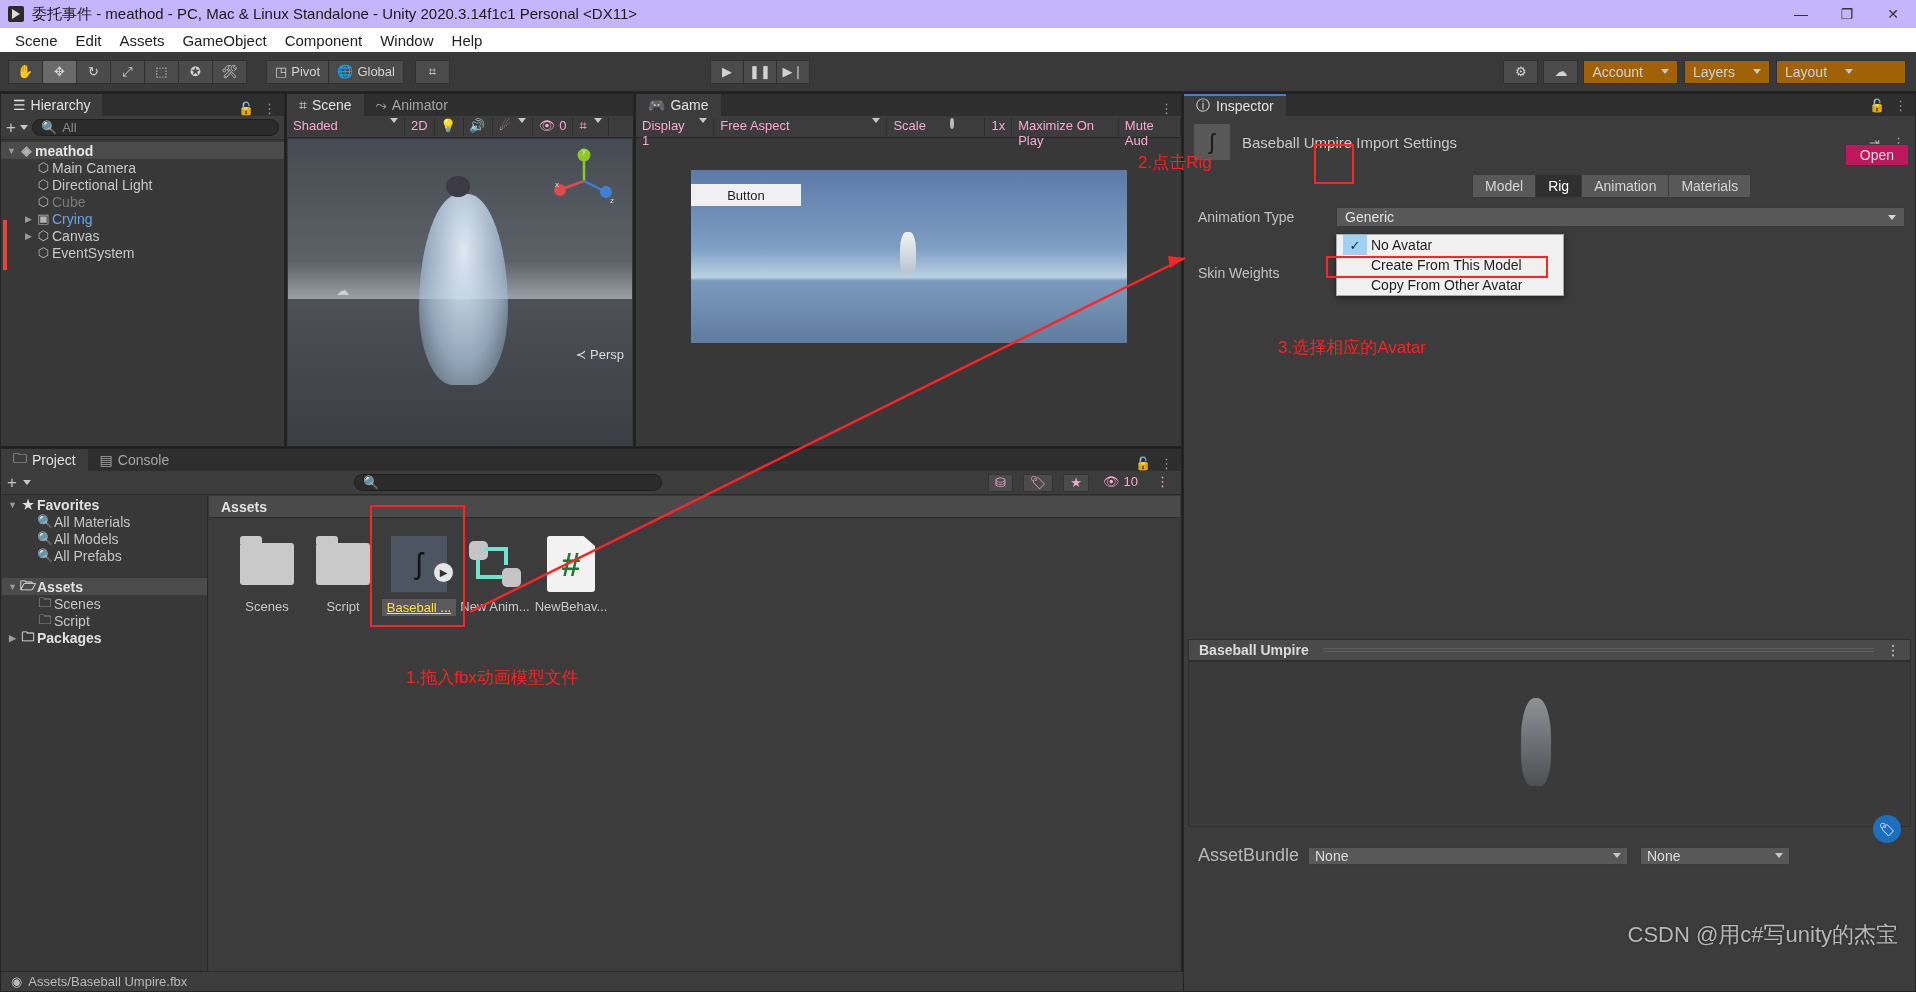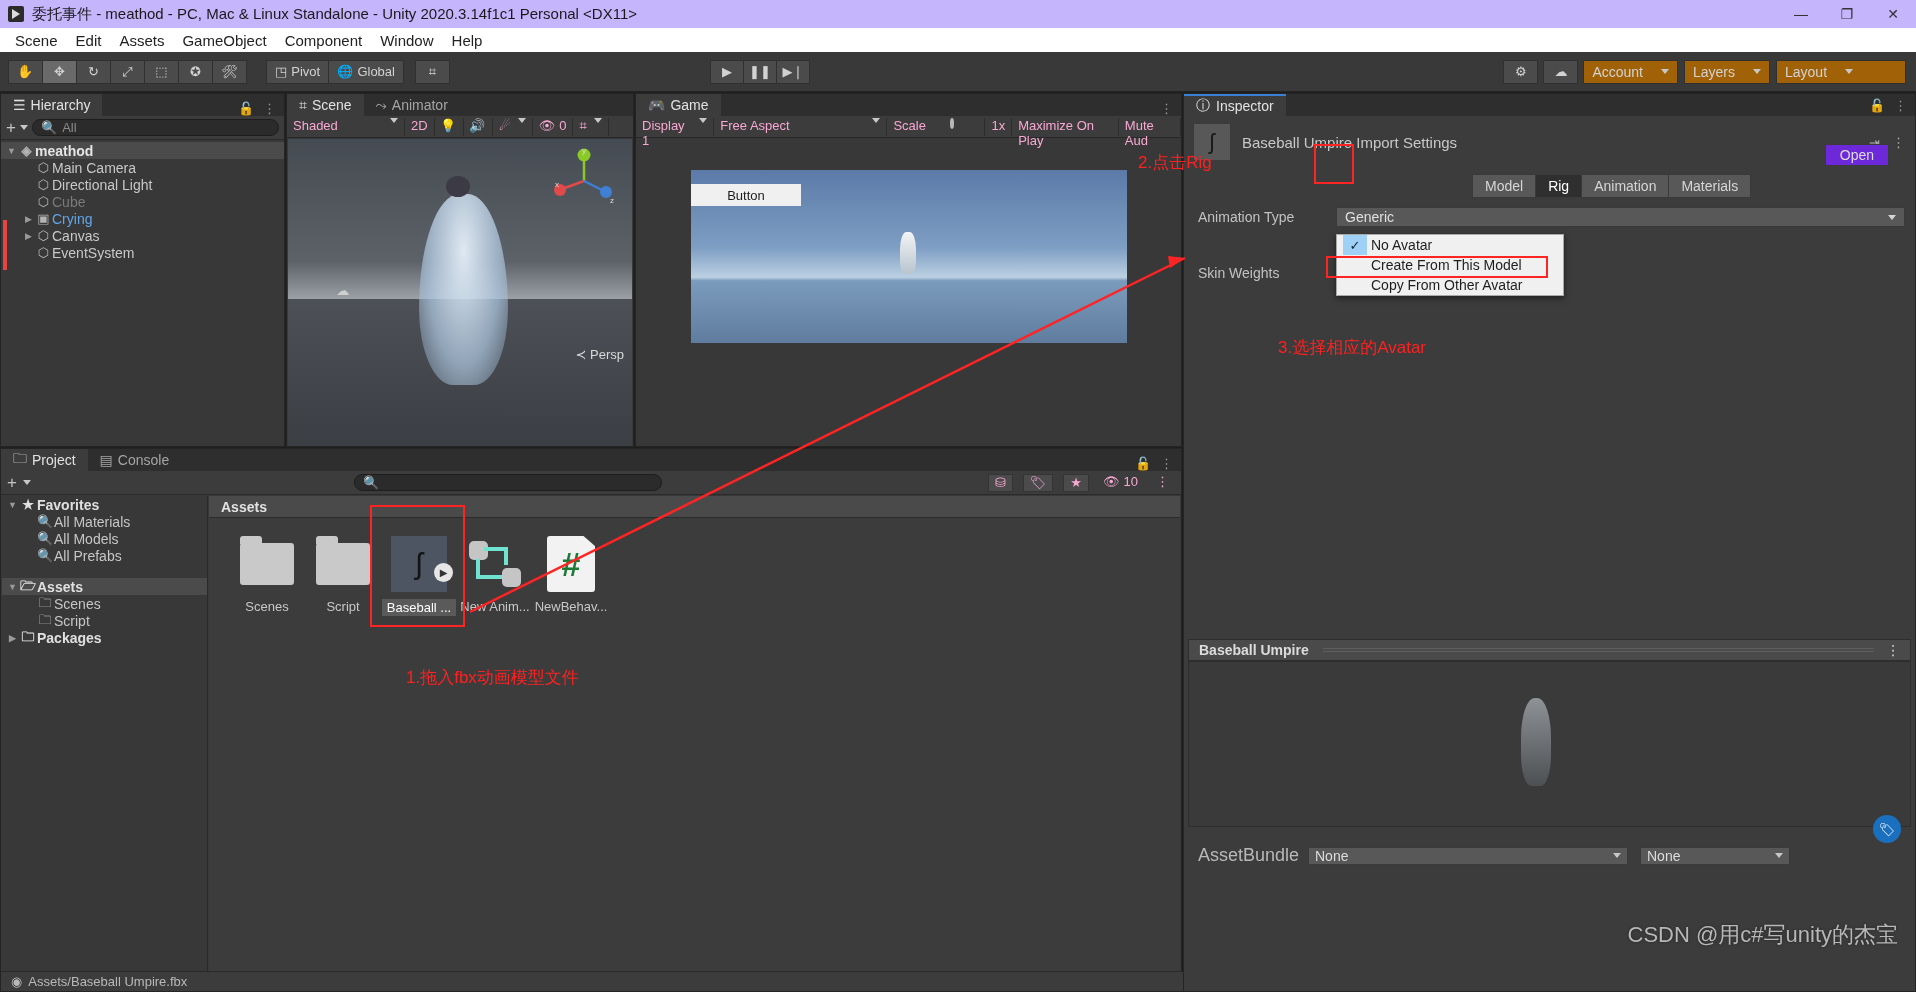--- a/index.html
+++ b/index.html
@@ -107,22 +107,22 @@
   
   #inspector { left:1183px; top:93px; width:733px; height:899px; background:#3c3c3c; }
   .insp-tabrow { height:22px; background:#2e2e2e; display:flex; align-items:center; }
   .insp-tab { height:22px; padding:0 12px; display:flex; align-items:center; gap:6px;
     background:#3c3c3c; color:#e2e2e2; font-size:14px; border-top:2px solid #3b7fd4; }
   .insp-head { height:52px; display:flex; align-items:center; padding:0 10px; gap:12px;
     background:#3c3c3c; }
   .asset-thumb { width:36px; height:36px; background:#585858; display:flex;
     align-items:center; justify-content:center; font-size:22px; color:#1a1a1a; }
   .insp-title { font-size:15px; color:#c8c8c8; }
-  .open-btn { position:absolute; right:26px; top:50px; height:22px; padding:0 14px;
-    background:#6d28d9; border:1px solid #3a3a3a; color:#ddd; font-size:14px;
+  .open-btn { position:absolute; right:6px; top:50px; height:22px; padding:0 14px;
+    background:#be185d; border:1px solid #3a3a3a; color:#ddd; font-size:14px;
     display:flex; align-items:center; }
   .insp-tabs2 { position:absolute; left:288px; top:80px; display:flex; }
   .it2 { height:24px; padding:0 12px; background:#585858; border:1px solid #3a3a3a;
     margin-right:-1px; font-size:14px; color:#d6d6d6; display:flex; align-items:center; }
   .it2.sel { background:#2f2f2f; color:#fff; }
   .irow { position:absolute; left:0; width:733px; height:26px; display:flex; align-items:center; }
   .ilabel { width:152px; padding-left:14px; font-size:14px; color:#c2c2c2; }
   .ilabel.blue { color:#5b9bd5; }
   .ifield { flex:1; margin-right:12px; height:20px; background:#585858; border:1px solid #3a3a3a;
     display:flex; align-items:center; padding:0 8px; font-size:14px; color:#e0e0e0; }
@@ -178,21 +178,21 @@
     position:relative; }
   .folder { width:54px; height:42px; background:#c9c9c9; border-radius:3px; position:relative; }
   .folder:before { content:""; position:absolute; left:0; top:-7px; width:22px; height:8px;
     background:#c9c9c9; border-radius:3px 3px 0 0; }
   .fbx-thumb { width:56px; height:56px; background:#4c5561; display:flex; align-items:center;
     justify-content:center; font-size:30px; color:#141414; }
   .play-badge { position:absolute; right:-6px; bottom:10px; width:19px; height:19px;
     background:#e6e6e6; border-radius:50%; display:flex; align-items:center;
     justify-content:center; font-size:10px; color:#333; }
   .gname { font-size:13px; color:#c8c8c8; white-space:nowrap; }
-  .gname.sel { background:#5a5a5a; padding:1px 5px; color:#ffffff; }
+  .gname.sel { background:#5a5a5a; padding:1px 5px; color:#fde047;text-decoration:underline; }
   .anim-ico { width:56px; height:50px; position:relative; }
   .anim-ico i { position:absolute; background:#c5c5c5; border-radius:5px; display:block; }
   .cs-ico { width:48px; height:56px; background:#f2f2f2; border-radius:3px;
     clip-path:polygon(0 0, 76% 0, 100% 18%, 100% 100%, 0 100%);
     display:flex; align-items:center; justify-content:center;
     font-size:34px; font-weight:bold; color:#1d7a36; }
   .p-statusbar { position:absolute; left:0; bottom:0; width:1182px; height:20px;
     background:#3c3c3c; border-top:1px solid #2a2a2a; display:flex; align-items:center;
     gap:6px; padding-left:10px; font-size:13px; color:#b9b9b9; }
 

